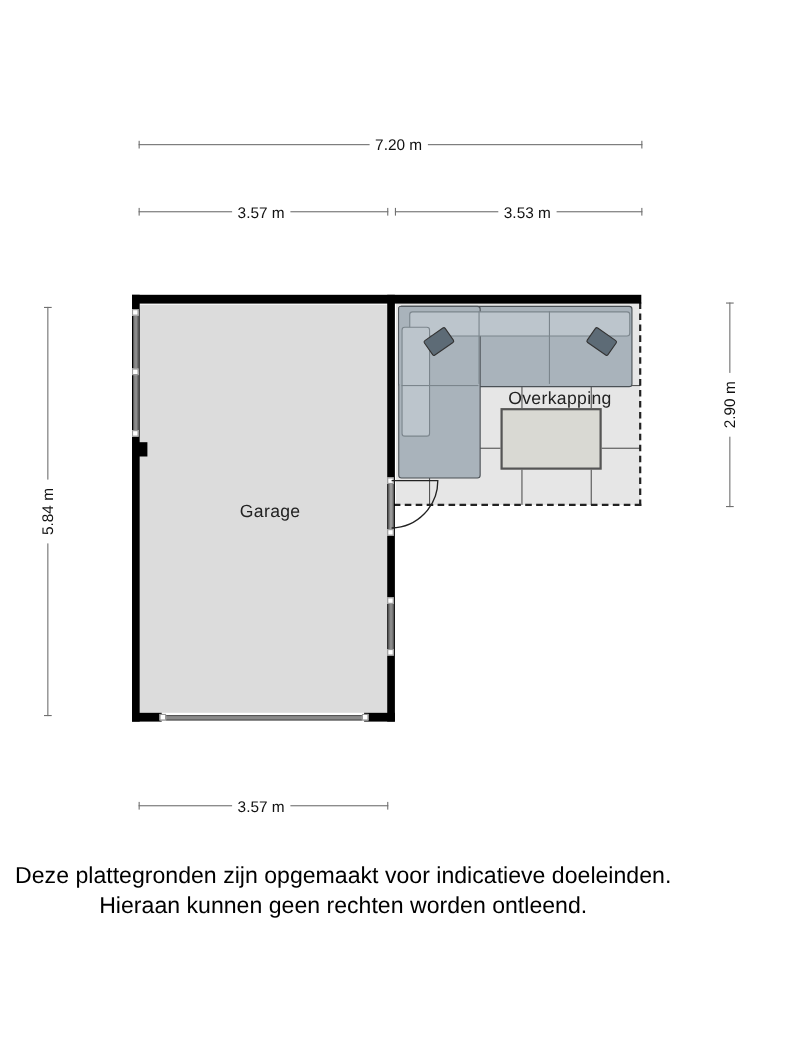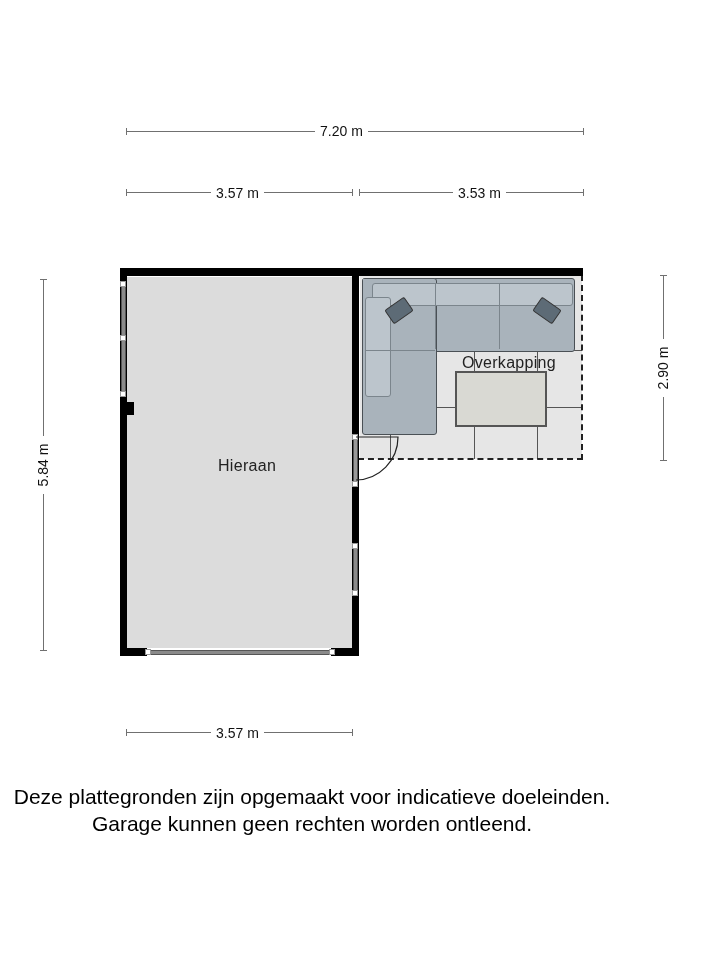--- a/index.html
+++ b/index.html
@@ -24,21 +24,21 @@
   .rug { position:absolute; background:#d9d9d3; border:2px solid #555; box-sizing:border-box; }
   .disclaimer { position:absolute; left:0; width:624px; text-align:center; font-weight:normal; font-size:21px; color:#000; line-height:27px; }
 </style>
 </head>
 <body>
 
 <div>
   <div class="dimline" style="left:126px; top:131px; width:458px; height:1px;"></div>
   <div class="tick" style="left:126px; top:128px; width:1px; height:7px;"></div>
   <div class="tick" style="left:583px; top:128px; width:1px; height:7px;"></div>
-  <div class="dimlabel" style="left:315px; top:123px; padding:0 5px;">7.20 m</div>
+  <div class="dimlabel" style="left:336px; top:123px; padding:0 5px;">7.20 m</div>
 </div>
 
 <div>
   <div class="dimline" style="left:126px; top:192px; width:227px; height:1px;"></div>
   <div class="tick" style="left:126px; top:189px; width:1px; height:7px;"></div>
   <div class="tick" style="left:352px; top:189px; width:1px; height:7px;"></div>
   <div class="dimlabel" style="left:211px; top:185px; padding:0 5px;">3.57 m</div>
 </div>
 <div>
   <div class="dimline" style="left:359px; top:192px; width:225px; height:1px;"></div>
@@ -112,25 +112,25 @@
     <div class="tile-v" style="left:435px; top:283px; height:66px; background:#7b858c;"></div>
     <div class="tile-v" style="left:499px; top:283px; height:66px; background:#7b858c;"></div>
     <div class="cushion" style="left:365px; top:297px; width:24px; height:98px; border-radius:3px;"></div>
     <div class="tile-h" style="left:365px; top:350px; width:70px; background:#7b858c;"></div>
     <div class="pillow" style="left:387px; top:302px; width:22px; height:15px; transform:rotate(-35deg);"></div>
     <div class="pillow" style="left:535px; top:302px; width:22px; height:15px; transform:rotate(35deg);"></div>
   </div>
 
   <div class="rug" style="left:455px; top:371px; width:92px; height:56px;"></div>
 
-  <div class="roomlabel" style="left:218px; top:457px;">Hieraan</div>
+  <div class="roomlabel" style="left:218px; top:457px;">Garage</div>
   <div class="roomlabel" style="left:462px; top:354px;">Overkapping</div>
 </div>
 
 <div>
   <div class="dimline" style="left:126px; top:732px; width:227px; height:1px;"></div>
   <div class="tick" style="left:126px; top:729px; width:1px; height:7px;"></div>
   <div class="tick" style="left:352px; top:729px; width:1px; height:7px;"></div>
   <div class="dimlabel" style="left:211px; top:725px; padding:0 5px;">3.57 m</div>
 </div>
 
 <div class="disclaimer" style="top:783px;">Deze plattegronden zijn opgemaakt voor indicatieve doeleinden.</div>
-<div class="disclaimer" style="top:810px;">Garage kunnen geen rechten worden ontleend.</div>
+<div class="disclaimer" style="top:810px;">Hieraan kunnen geen rechten worden ontleend.</div>
 
 </body></html>

